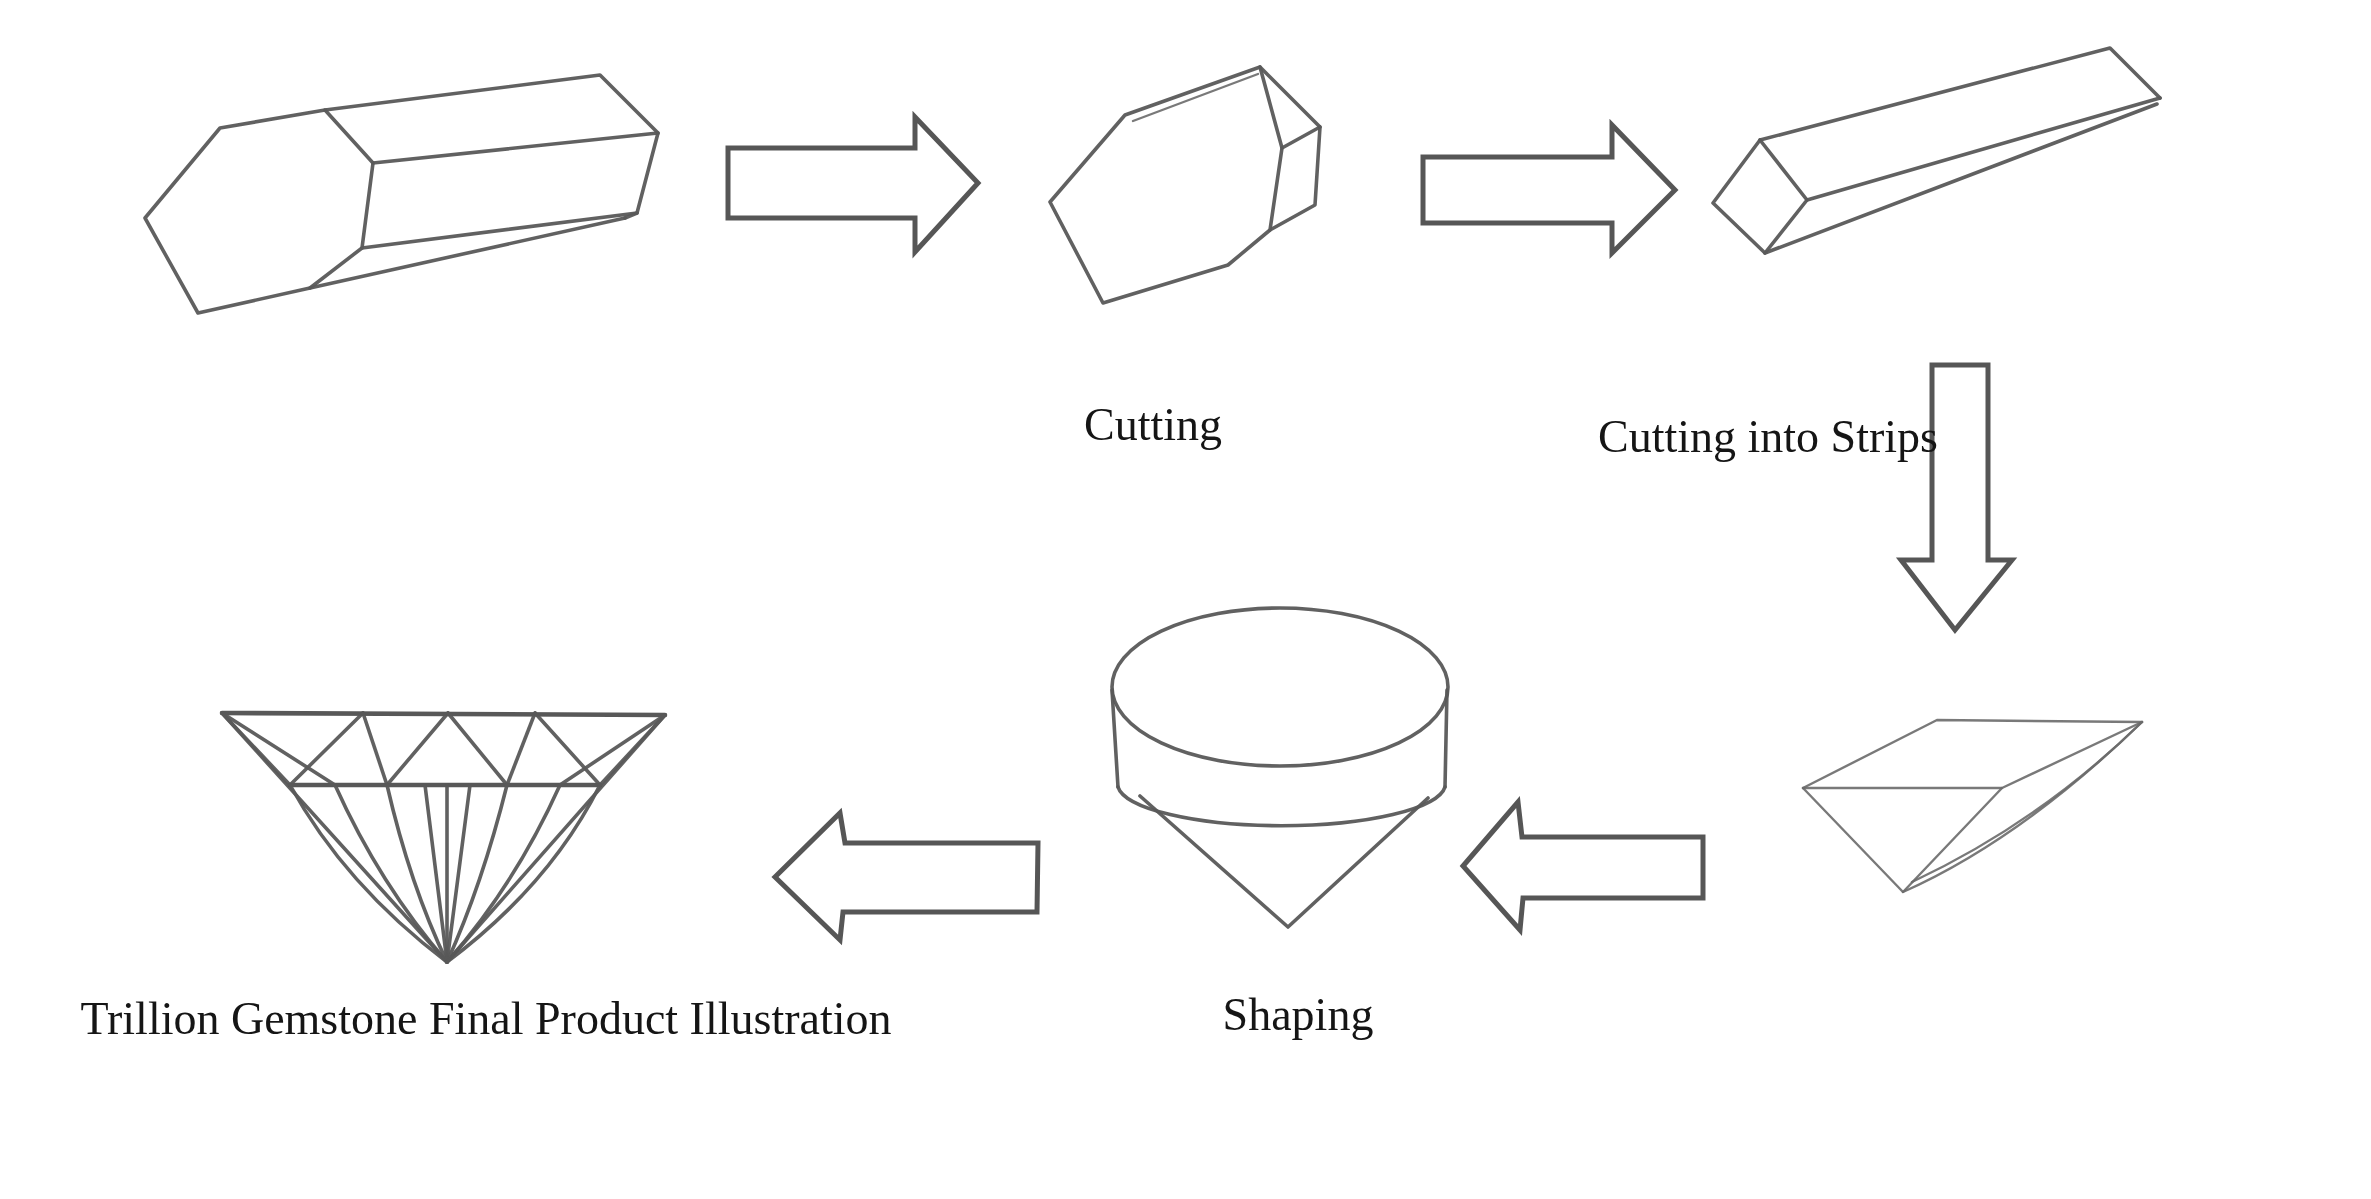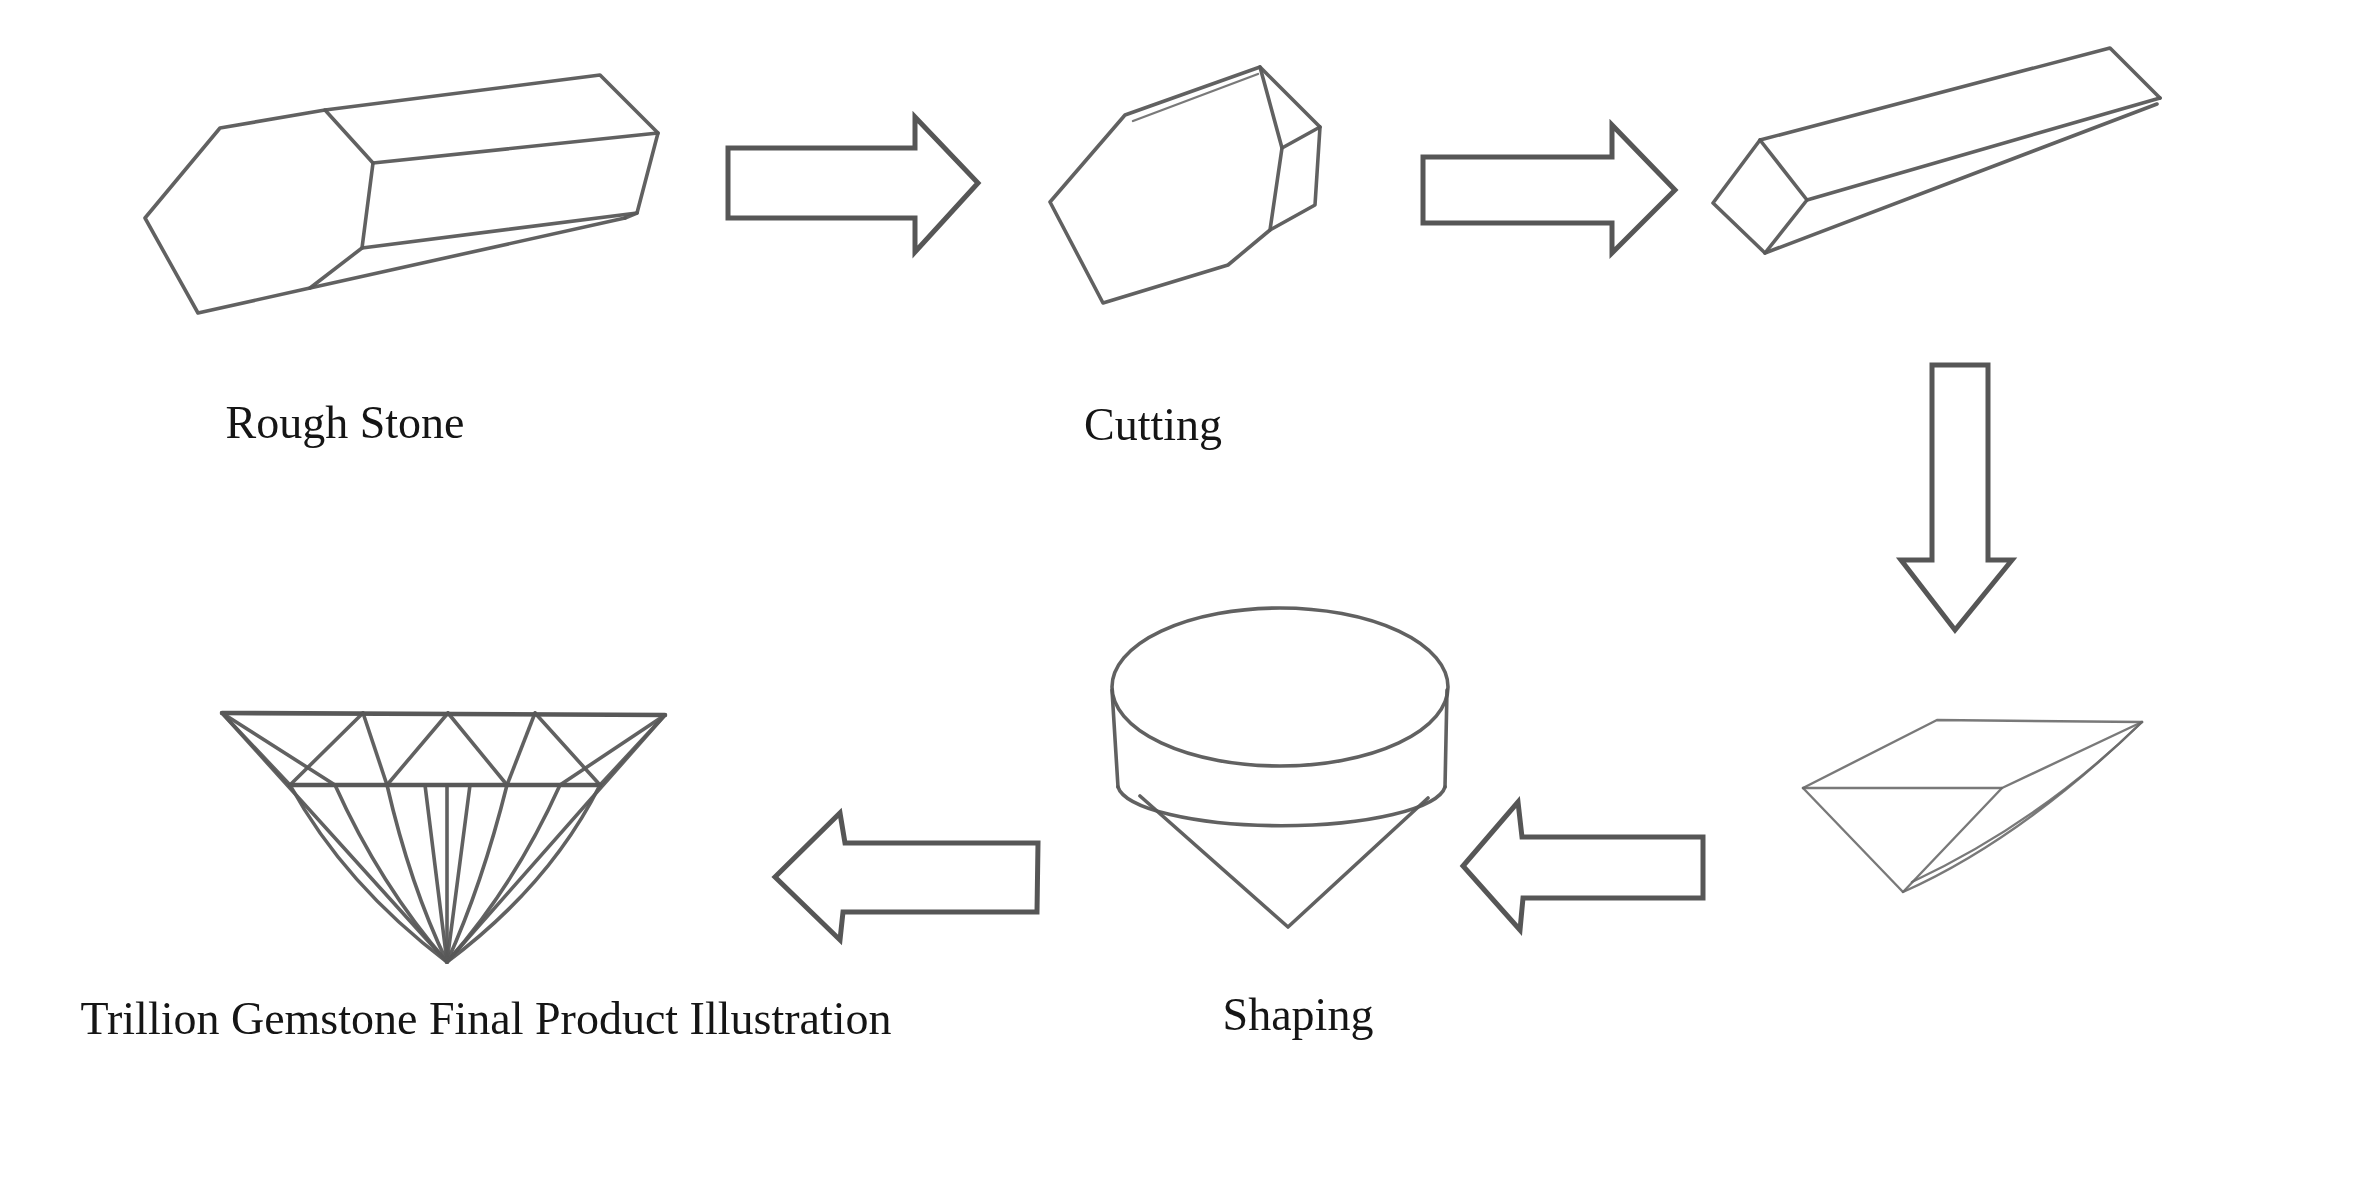--- a/index.html
+++ b/index.html
@@ -145,18 +145,18 @@
       <path class="shape" d="M387,785 Q410,885 447,962"></path>
       <path class="shape" d="M425,785 L447,962"></path>
       <path class="shape" d="M447,785 L447,962"></path>
       <path class="shape" d="M470,785 L447,962"></path>
       <path class="shape" d="M507,785 Q482,885 447,962"></path>
       <path class="shape" d="M560,785 Q515,885 447,962"></path>
       <path class="shape" d="M600,785 Q550,885 447,962"></path>
     </g>
   </svg>
 
-  <div class="step-label" style="left:345px;  top:396px;">Rough Stone</div>
   <div class="step-label" style="left:1153px; top:398px;">Cutting</div>
+  <div class="step-label" style="left:1768px; top:410px;">Cutting into Strips</div>
   <div class="step-label" style="left:1298px; top:988px;text-align:right;">Shaping</div>
   <div class="step-label" style="left:486px;  top:992px;text-align:center;">Trillion Gemstone Final Product Illustration</div>
 
 </div>
 
 </body></html>

